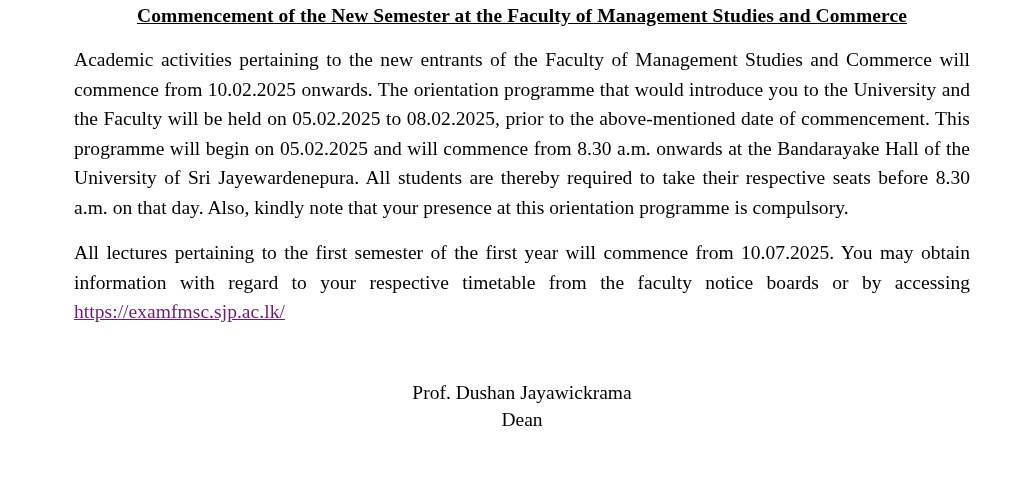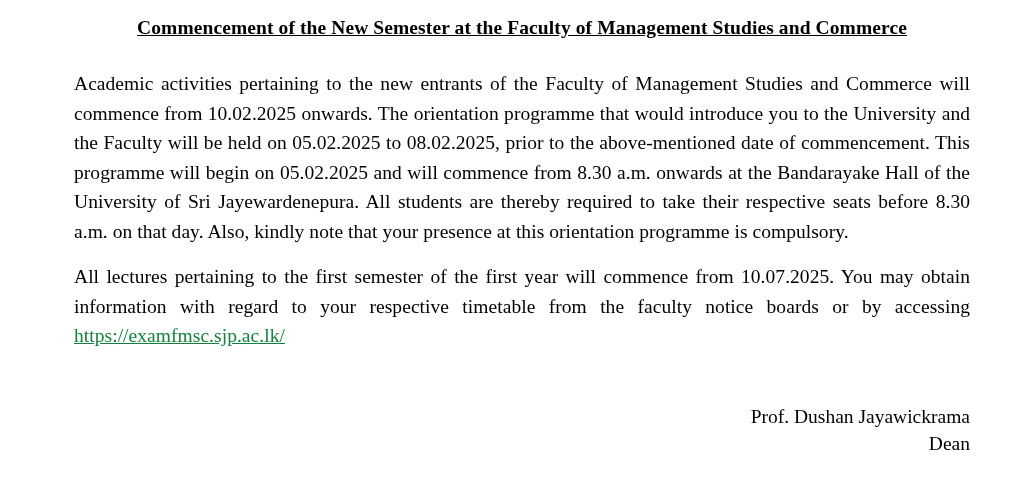--- a/index.html
+++ b/index.html
@@ -20,48 +20,48 @@
     height: 490px;
     box-sizing: border-box;
     padding: 0 58px 0 74px;
   }
   .doc-title {
     font-size: 19.5px;
     font-weight: bold;
     text-decoration: underline;
     text-align: center;
     letter-spacing: 0.1px;
-    margin: 12px;
+    margin: 0;
     padding-top: 3px;
     line-height: 26px;
   }
   .para {
     font-size: 19.5px;
     line-height: 29.5px;
     text-align: justify;
     text-justify: inter-word;
     margin: 0;
     padding-top: 16px;
     letter-spacing: 0.05px;
   }
   .para-welcome { padding-top: 18px; }
   .para-academic { padding-top: 16px; }
   .para-lectures { padding-top: 16px; }
   .doc-link {
-    color: #15803d;
+    color: #701a75;
     text-decoration: underline;
   }
   .signature {
     padding-top: 52px;
   }
   .sig-line {
     font-size: 19.5px;
     line-height: 27px;
     margin: 0;
-    text-align: right;
+    text-align: center;
   }
 </style>
 </head>
 <body>
 
 <div class="page">
 
   <h1 class="doc-title">Commencement of the New Semester at the Faculty of Management Studies and Commerce</h1>
 
 

